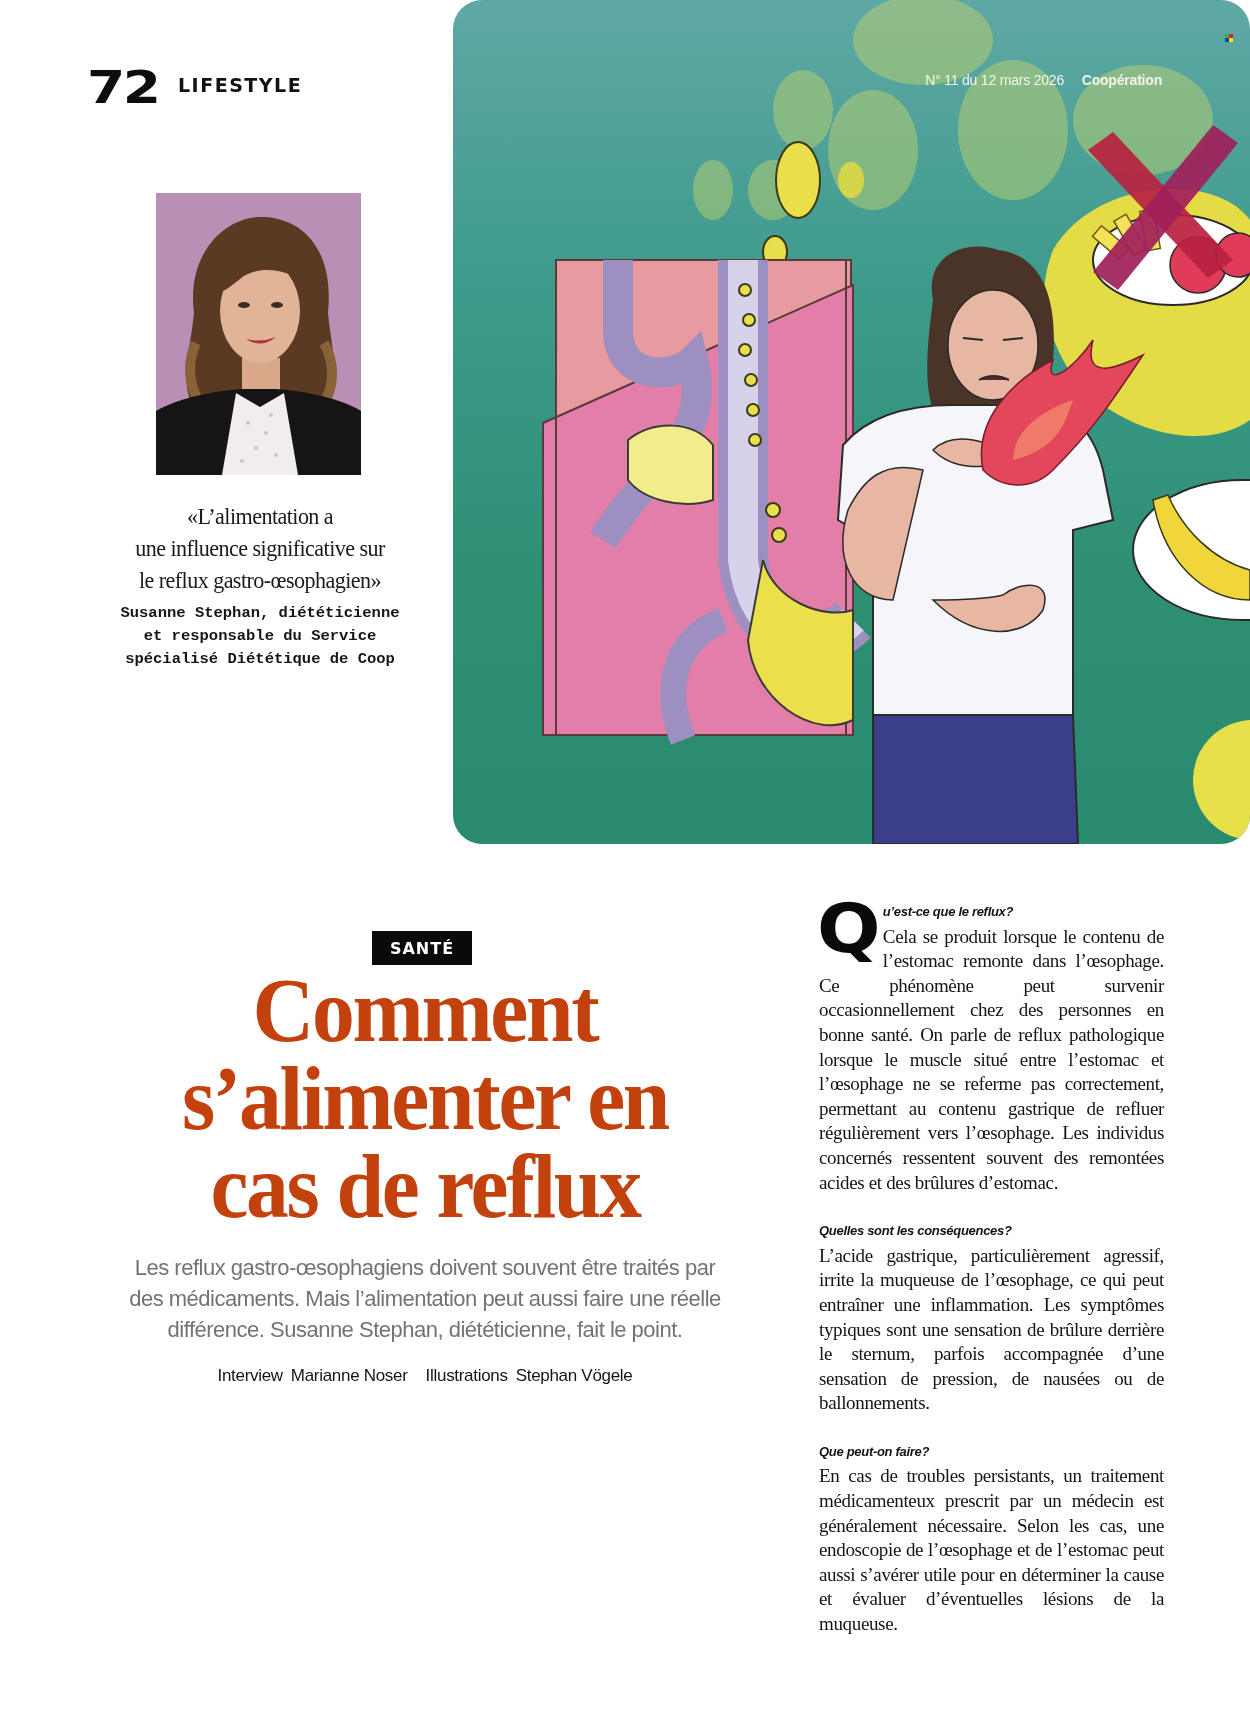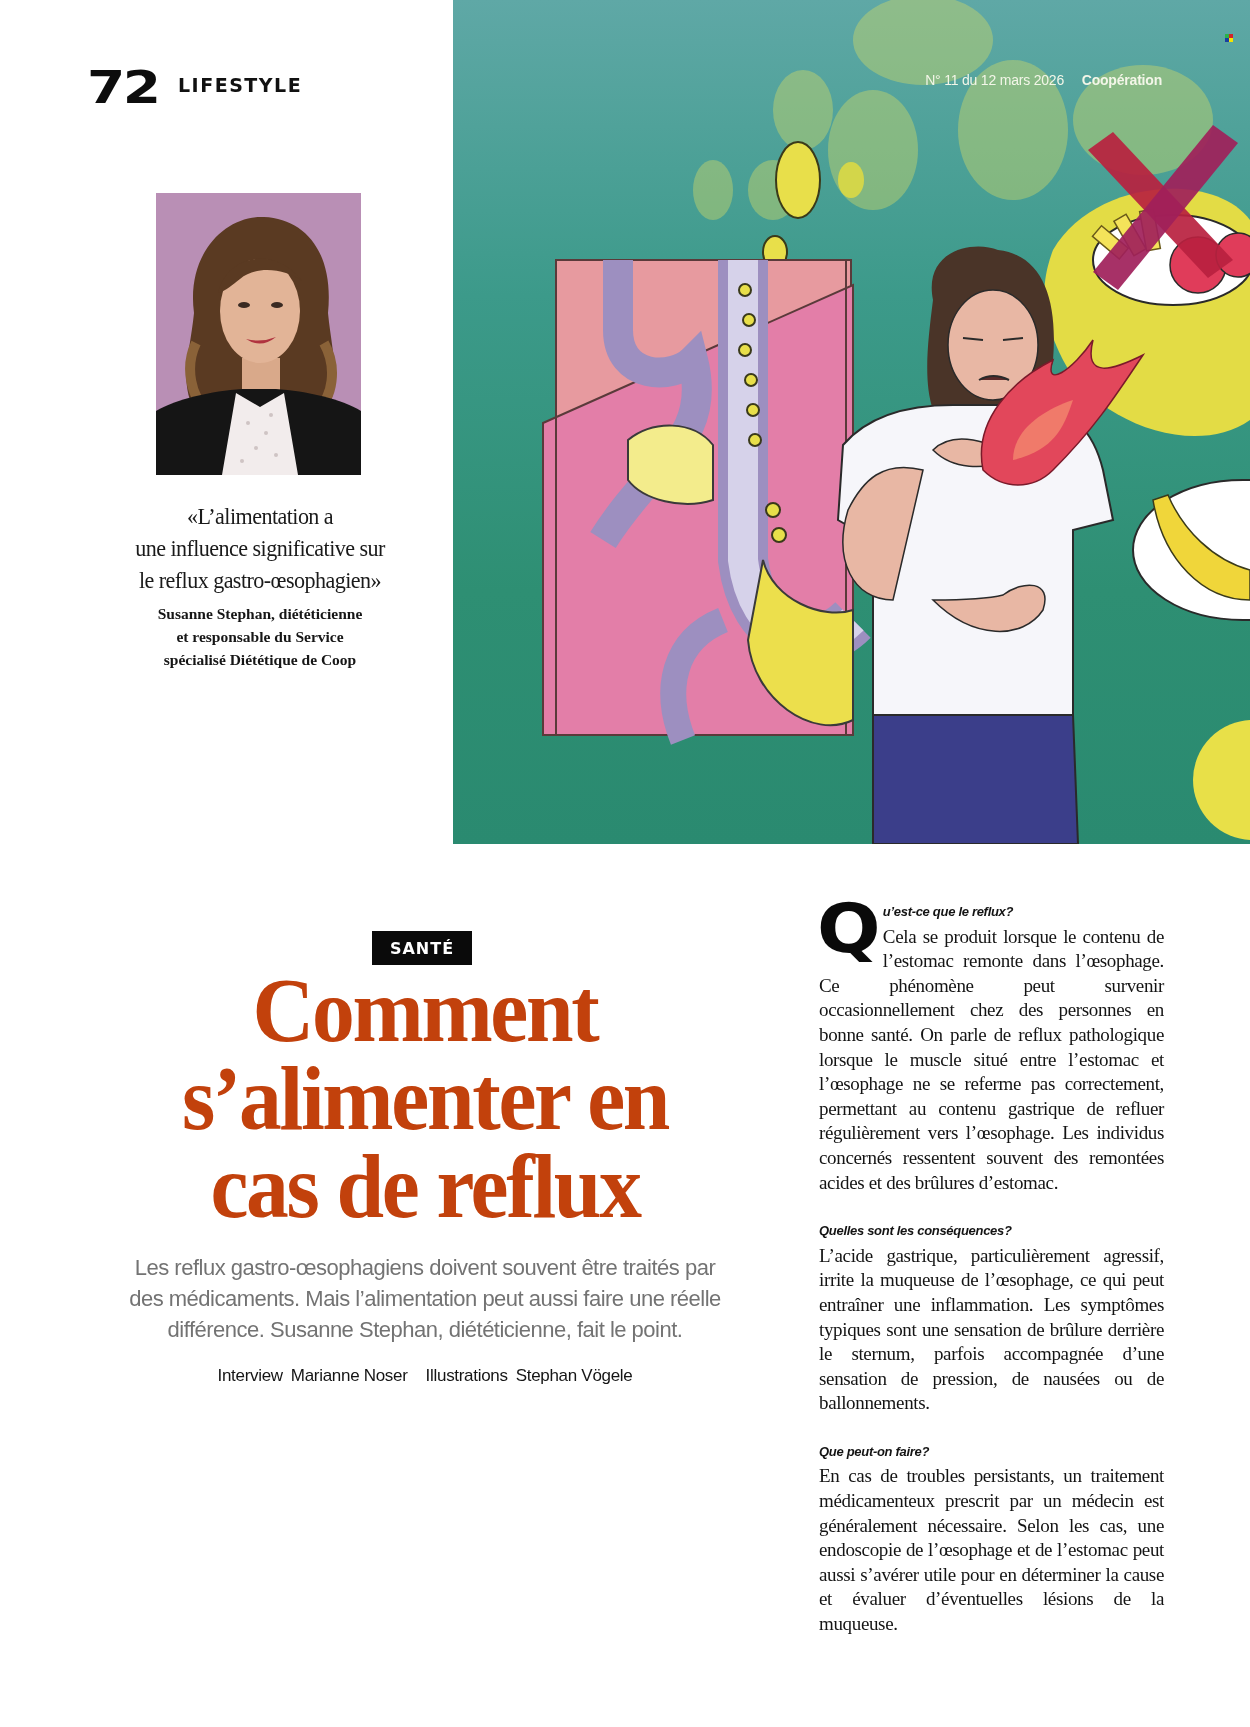--- a/index.html
+++ b/index.html
@@ -9,24 +9,24 @@
   
   .page-num { position: absolute; left: 87px; top: 66px; font-family: "DejaVu Sans", sans-serif; font-weight: 900; font-size: 44px; letter-spacing: -2px; line-height: 1; transform: scaleX(1.25); transform-origin: left center; color: #0d0d0d; }
   .section-label { position: absolute; left: 178px; top: 74px; font-family: "DejaVu Sans", sans-serif; font-weight: bold; font-size: 19px; letter-spacing: 1.5px; color: #111; }
 
   
   .portrait { position: absolute; left: 156px; top: 193px; width: 205px; height: 282px; background: #b98fb5; overflow: hidden; }
   .portrait svg { display: block; }
 
   
   .quote { position: absolute; left: 100px; top: 500px; width: 320px; text-align: center; font-family: "Liberation Serif", serif; font-size: 24px; line-height: 32px; color: #1a1a1a; letter-spacing: -0.6px; transform: scaleX(0.92); transform-origin: center top; }
-  .quote-attrib { position: absolute; left: 100px; top: 602px; width: 320px; text-align: center; font-family: Liberation Serif, serif; font-weight: bold; font-size: 15.5px; line-height: 23px; color: #161616; }
-
-  
-  .illustration { position: absolute; left: 453px; top: 0; width: 797px; height: 844px; overflow: hidden; background: linear-gradient(180deg, #5fa8a6 0%, #3c9a8a 35%, #2e8f73 70%, #2a8a70 100%); }
+  .quote-attrib { position: absolute; left: 100px; top: 602px; width: 320px; text-align: center; font-family: Liberation Mono, monospace; font-weight: bold; font-size: 15.5px; line-height: 23px; color: #161616; }
+
+  
+  .illustration { position: absolute; left: 453px; top: 0; width: 797px; height: 844px; overflow: hidden; background: linear-gradient(180deg, #5fa8a6 0%, #3c9a8a 35%, #2e8f73 70%, #2a8a70 100%); border-radius: 29px; }
   .illustration svg { position: absolute; left: 0; top: 0; }
   .issue-line { position: absolute; right: 88px; top: 72px; font-family: "Liberation Sans", sans-serif; font-size: 14px; color: #f3f6e8; letter-spacing: -0.2px; white-space: nowrap; }
   .issue-line .issue { font-weight: normal; margin-right: 14px; }
   .issue-line .mag { font-weight: bold; }
   .color-mark { position: absolute; right: 17px; top: 34px; width: 8px; height: 8px; }
   .color-mark span { position: absolute; width: 4px; height: 4px; }
 
   
   .kicker { position: absolute; left: 372px; top: 931px; width: 100px; height: 34px; background: #0a0a0a; color: #fff; font-family: "DejaVu Sans", sans-serif; font-weight: bold; font-size: 16px; letter-spacing: 1px; display: flex; align-items: center; justify-content: center; }
 

